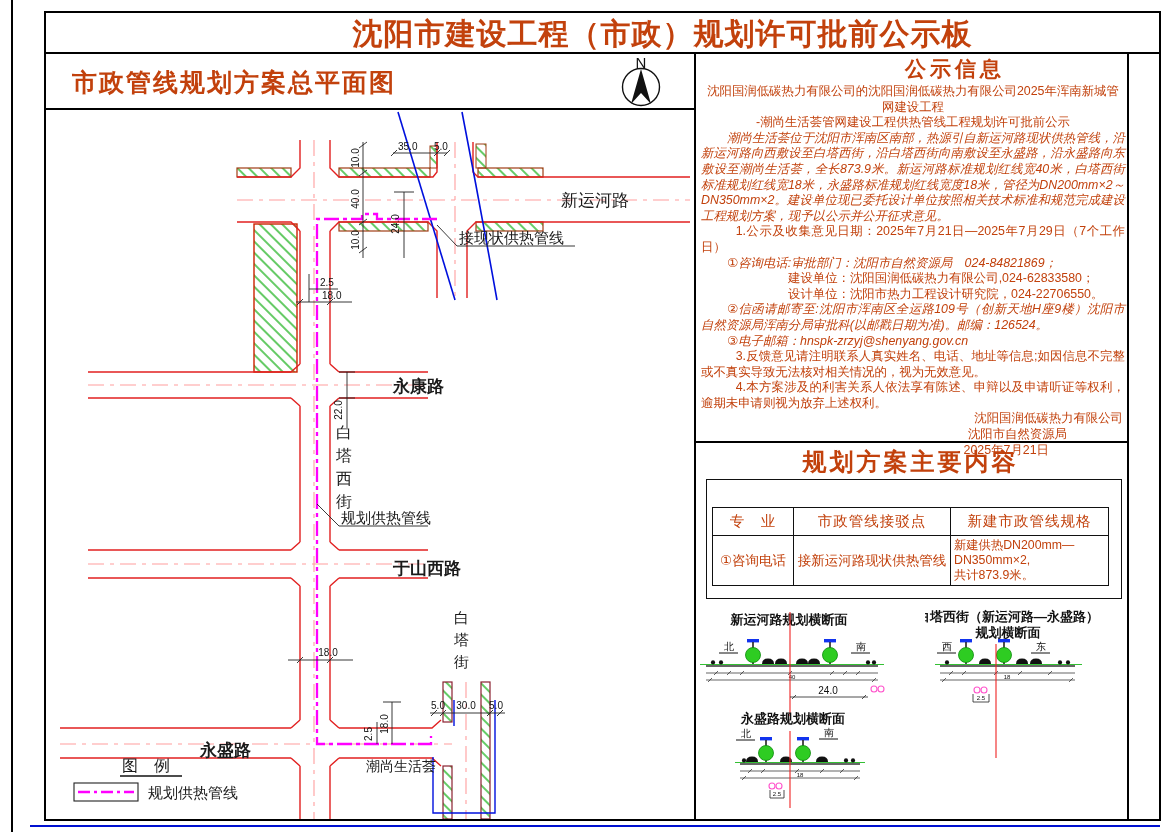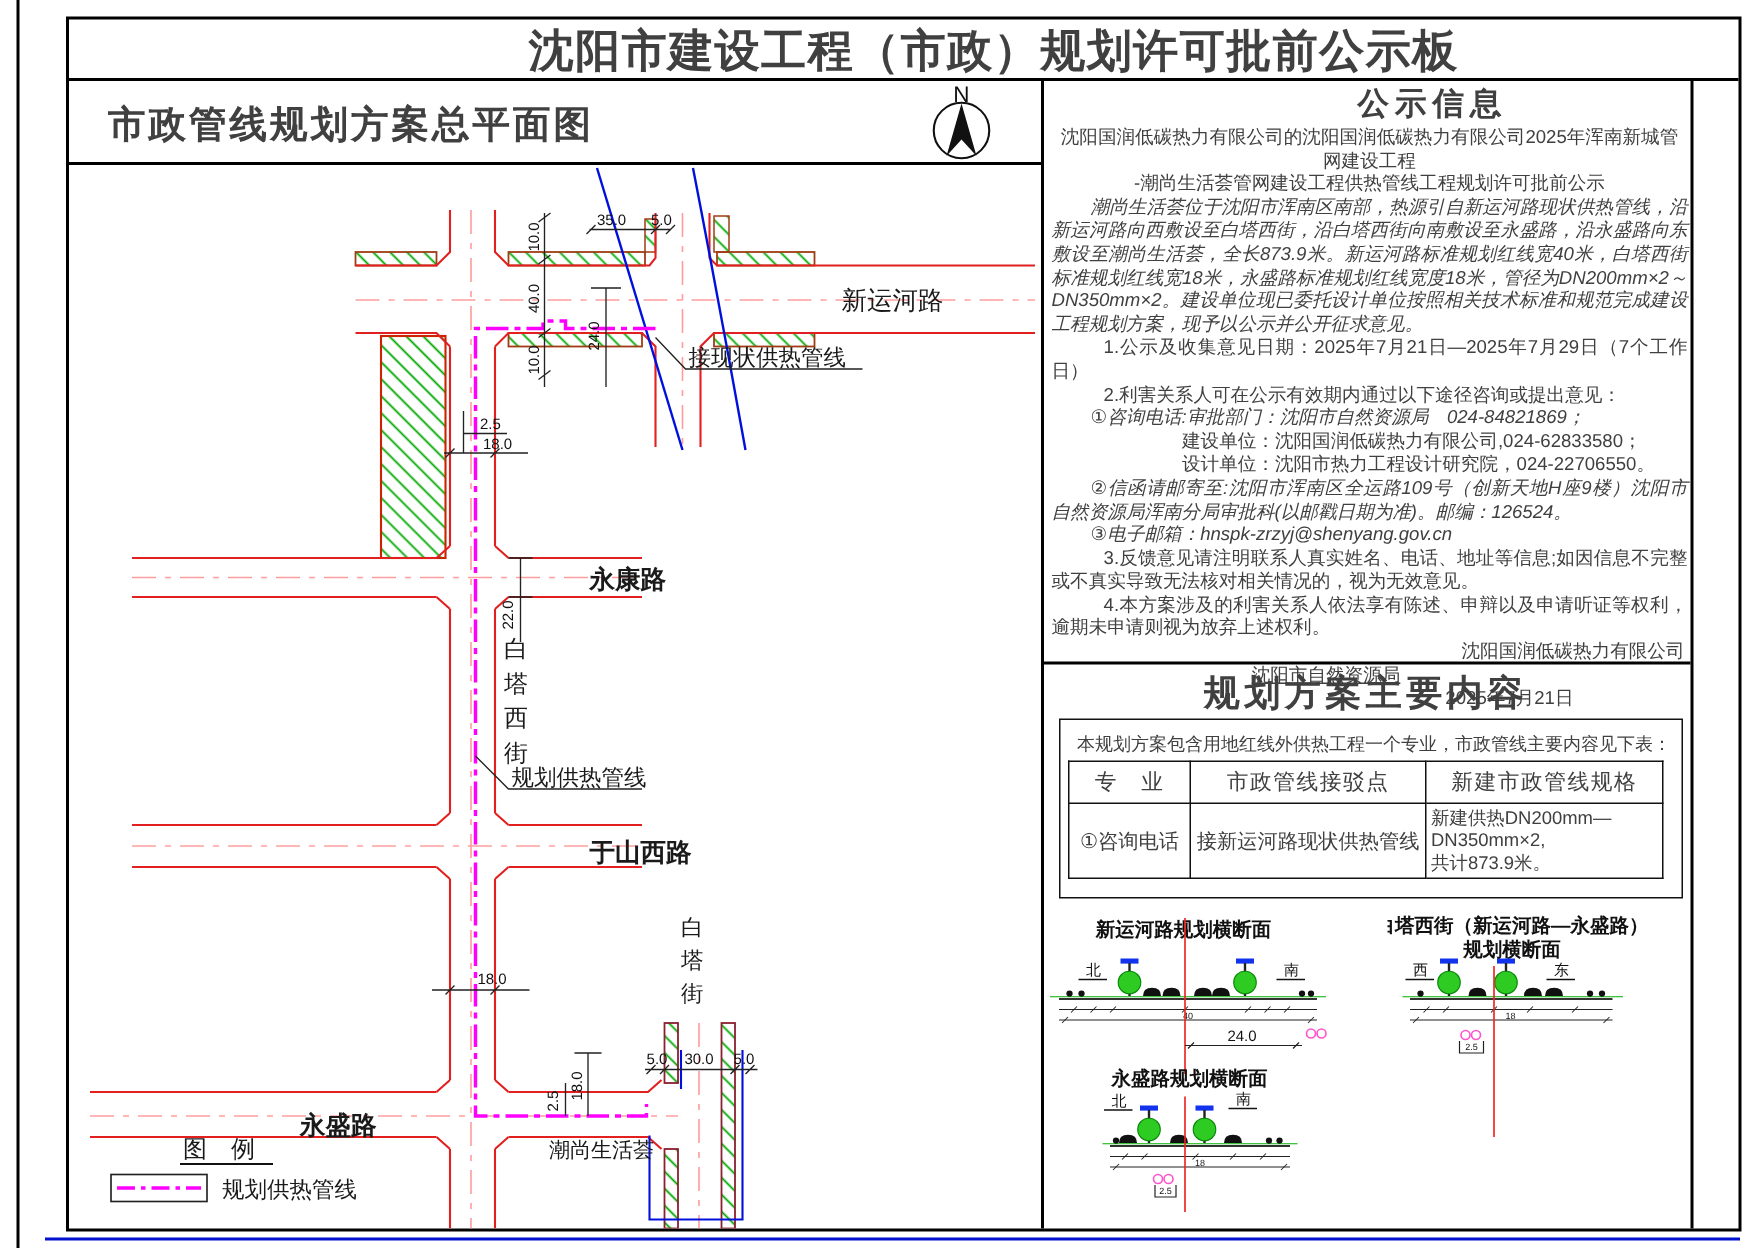--- a/index.html
+++ b/index.html
@@ -1,33 +1,33 @@
 <!DOCTYPE html>
 <html><head>
 <meta charset="utf-8">
 <style>
   html,body{margin:0;padding:0;background:#e8e8e8;}
   .stage{position:relative;width:1176px;height:832px;background:#fff;overflow:hidden;
-         font-family:"Liberation Sans","DejaVu Sans",sans-serif;color:#404040;}
+         font-family:"Liberation Sans","DejaVu Sans",sans-serif;color:#c2410c;}
   .abs{position:absolute;}
   .hline{position:absolute;background:#000;}
   .vline{position:absolute;background:#000;}
   .sheet-border{position:absolute;left:44px;top:11px;width:1113px;height:806px;border:2px solid #000;}
   .sheet-title{position:absolute;left:44px;top:14px;width:1117px;text-align:center;padding-left:120px;box-sizing:border-box;
                font-size:30px;font-weight:bold;letter-spacing:1px;}
   .map-title{position:absolute;left:72px;top:66px;font-size:25px;font-weight:600;letter-spacing:2px;}
   .notice-title{position:absolute;left:695px;top:55px;width:520px;text-align:center;font-size:21px;font-weight:600;letter-spacing:4px;}
   .notice-body{position:absolute;left:701px;top:84px;width:424px;font-size:12.4px;line-height:15.6px;}
   .nl{white-space:normal;}
   .ctr{text-align:center;}
   .jp{text-align:justify;text-indent:2.1em;font-style:italic;}
   .n{text-align:justify;text-indent:2.8em;}
   .hang{padding-left:87px;}
   .rt{text-align:right;padding-right:2px;}
-  .rtb{text-align:center;padding-right:58px;text-decoration:underline;}
+  .rtb{text-align:right;padding-right:58px;}
   .rtc{text-align:right;padding-right:76px;}
   .plan-title{position:absolute;left:695px;top:446px;width:431px;text-align:center;font-size:24px;font-weight:600;letter-spacing:3px;}
   .plan-box{position:absolute;left:706px;top:479px;width:416px;height:120px;border:1.6px solid #111;box-sizing:border-box;}
   .plan-note{position:absolute;left:718px;top:488px;width:398px;font-size:12px;}
   table.plan{position:absolute;left:712px;top:507px;border-collapse:collapse;table-layout:fixed;}
   table.plan td{border:1.7px solid #111;font-size:13.5px;text-align:center;padding:0 3px;}
   table.plan td.h{font-size:14.5px;letter-spacing:1px;}
   table.plan td.l{text-align:left;font-size:12.3px;line-height:15px;}
   .blue-bottom{position:absolute;left:30px;top:825px;width:1130px;height:2px;background:#0010d0;}
   svg text{font-family:"Liberation Sans","DejaVu Sans",sans-serif;}
@@ -173,36 +173,34 @@
       <text class="mt" x="148" y="798" font-size="15">规划供热管线</text>
     </g>
   </svg>
 
   <div class="notice-title">公示信息</div>
   <div class="notice-body">
     <div class="nl ctr">沈阳国润低碳热力有限公司的沈阳国润低碳热力有限公司2025年浑南新城管网建设工程</div>
     <div class="nl ctr">-潮尚生活荟管网建设工程供热管线工程规划许可批前公示</div>
     <div class="nl jp">潮尚生活荟位于沈阳市浑南区南部，热源引自新运河路现状供热管线，沿新运河路向西敷设至白塔西街，沿白塔西街向南敷设至永盛路，沿永盛路向东敷设至潮尚生活荟，全长873.9米。新运河路标准规划红线宽40米，白塔西街标准规划红线宽18米，永盛路标准规划红线宽度18米，管径为DN200mm×2～DN350mm×2。建设单位现已委托设计单位按照相关技术标准和规范完成建设工程规划方案，现予以公示并公开征求意见。</div>
     <div class="nl n">1.公示及收集意见日期：2025年7月21日—2025年7月29日（7个工作日）</div>
-    <div class="nl n">2.利害关系人可在公示有效期内通过以下途径咨询或提出意见：</div>
     <div class="nl jp">①咨询电话:审批部门：沈阳市自然资源局　024-84821869；</div>
     <div class="nl hang">建设单位：沈阳国润低碳热力有限公司,024-62833580；</div>
     <div class="nl hang">设计单位：沈阳市热力工程设计研究院，024-22706550。</div>
     <div class="nl jp">②信函请邮寄至:沈阳市浑南区全运路109号（创新天地H座9楼）沈阳市自然资源局浑南分局审批科(以邮戳日期为准)。邮编：126524。</div>
     <div class="nl jp">③电子邮箱：hnspk-zrzyj@shenyang.gov.cn</div>
     <div class="nl n">3.反馈意见请注明联系人真实姓名、电话、地址等信息;如因信息不完整或不真实导致无法核对相关情况的，视为无效意见。</div>
     <div class="nl n">4.本方案涉及的利害关系人依法享有陈述、申辩以及申请听证等权利，逾期未申请则视为放弃上述权利。</div>
     <div class="nl rt">沈阳国润低碳热力有限公司</div>
     <div class="nl rtb">沈阳市自然资源局</div>
     <div class="nl rtc">2025年7月21日</div>
   </div>
 
   <div class="plan-title">规划方案主要内容</div>
   <div class="plan-box"></div>
-  <div class="plan-note">本规划方案包含用地红线外供热工程一个专业，市政管线主要内容见下表：</div>
   <table class="plan">
     <colgroup>
         <col style="width:81px">
         <col style="width:157px">
         <col style="width:158px">
       </colgroup>
     <tbody>
         <tr style="height:28px">
       <td class="h">专　业</td>
       <td class="h">市政管线接驳点</td>

